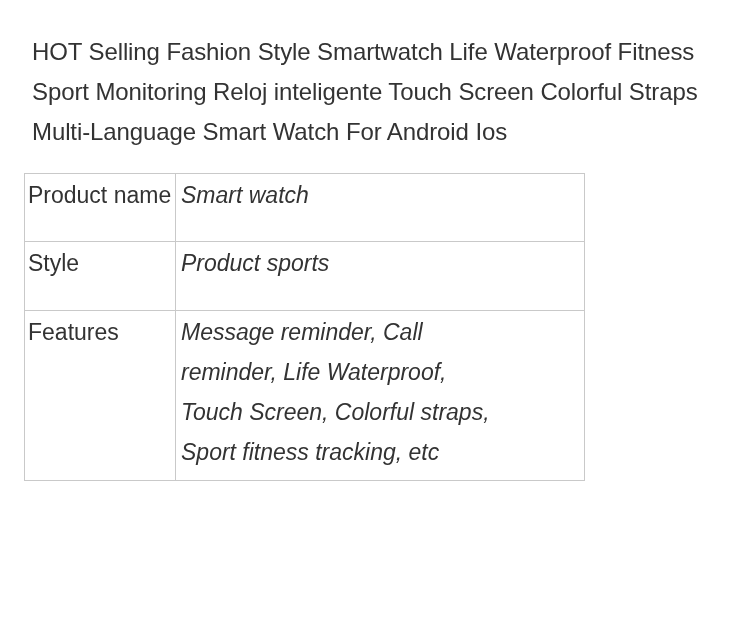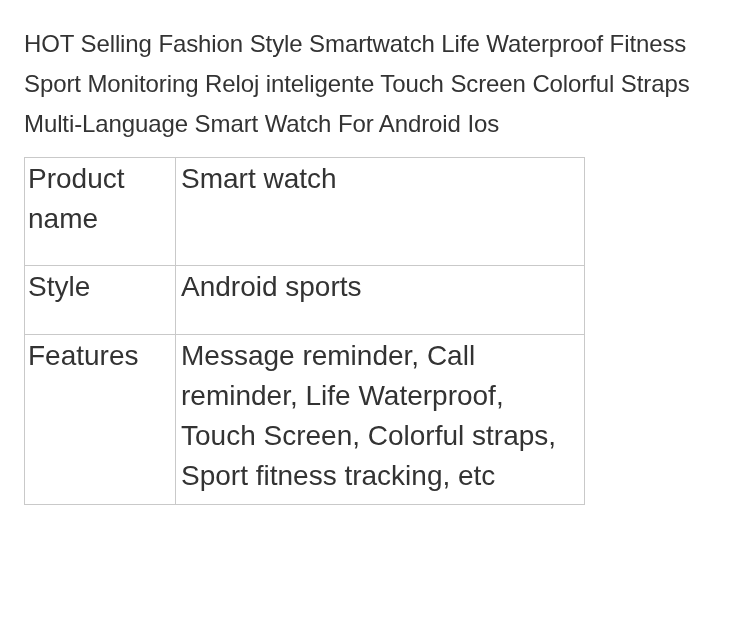--- a/index.html
+++ b/index.html
@@ -16,21 +16,21 @@
     -webkit-font-smoothing: antialiased;
   }
   .page {
     position: relative;
     width: 750px;
     height: 635px;
     box-sizing: border-box;
     padding: 0;
   }
   .product-title {
-    margin: 0;
+    margin: 8px;
     padding: 24px 30px 0 24px;
     font-size: 24px;
     line-height: 40px;
     font-weight: 400;
     letter-spacing: -0.1px;
     color: #333333;
     white-space: pre-wrap;
   }
   .spec-table-wrap {
     padding: 13px 0 0 24px;
@@ -41,27 +41,28 @@
     width: 560px;
     border-top: 1px solid #c9c9c9;
     border-left: 1px solid #c9c9c9;
   }
   table.spec-table col.col-label { width: 151px; }
   table.spec-table col.col-value { width: 409px; }
   table.spec-table td {
     border-right: 1px solid #c9c9c9;
     border-bottom: 1px solid #c9c9c9;
     vertical-align: top;
-    font-size: 28px;
+    font-size: 23px;
     line-height: 40px;
     color: #333333;
     padding: 1px 0 26px 3px;
   }
   table.spec-table td.value-cell {
     padding-left: 5px;
+    font-style: italic;
   }
   table.spec-table tr.row-screen td,
   table.spec-table tr.row-style td {
     padding-bottom: 27px;
   }
   table.spec-table tr.row-features td {
     padding-bottom: 8px;
   }
   table.spec-table tr.row-features td.value-cell {
     white-space: pre-wrap;
@@ -80,21 +81,21 @@
         <col class="col-label">
         <col class="col-value">
       </colgroup>
       <tbody>
         <tr class="row-product-name">
           <td class="label-cell">Product name</td>
           <td class="value-cell">Smart watch</td>
         </tr>
         <tr class="row-style">
           <td class="label-cell">Style</td>
-          <td class="value-cell">Android sports</td>
+          <td class="value-cell">Product sports</td>
         </tr>
         <tr class="row-features">
           <td class="label-cell">Features</td>
           <td class="value-cell">Message reminder, Call
 reminder, Life Waterproof,
 Touch Screen, Colorful straps,
 Sport fitness tracking, etc</td>
         </tr>
       </tbody>
     </table>

